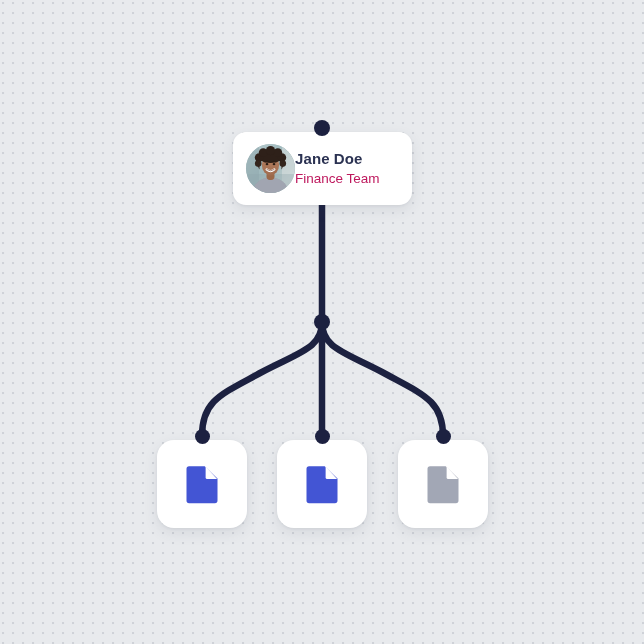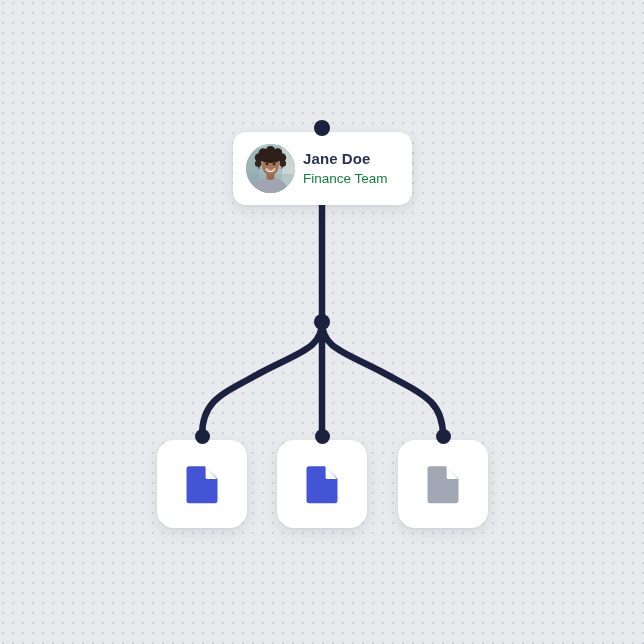--- a/index.html
+++ b/index.html
@@ -59,38 +59,38 @@
     height: 49px;
     border-radius: 50%;
     overflow: hidden;
     flex: 0 0 auto;
     position: relative;
     background: #9fb5b8;
   }
   .avatar svg { display: block; width: 49px; height: 49px; }
 
   .person-text {
-    margin-left: 8px;
+    margin-left: 0;
     display: flex;
     flex-direction: column;
     justify-content: center;
     line-height: 1.18;
     overflow: hidden;
   }
   .person-name {
     font-size: 15px;
     font-weight: bold;
     color: #2b3252;
     letter-spacing: 0.1px;
     white-space: nowrap;
   }
   .person-role {
     font-size: 13.5px;
     font-weight: normal;
-    color: #15803d;
+    color: #be185d;
     margin-top: 3px;
     white-space: nowrap;
   }
 
   
   .doc-card {
     position: absolute;
     width: 90px;
     height: 88px;
     background: #ffffff;

